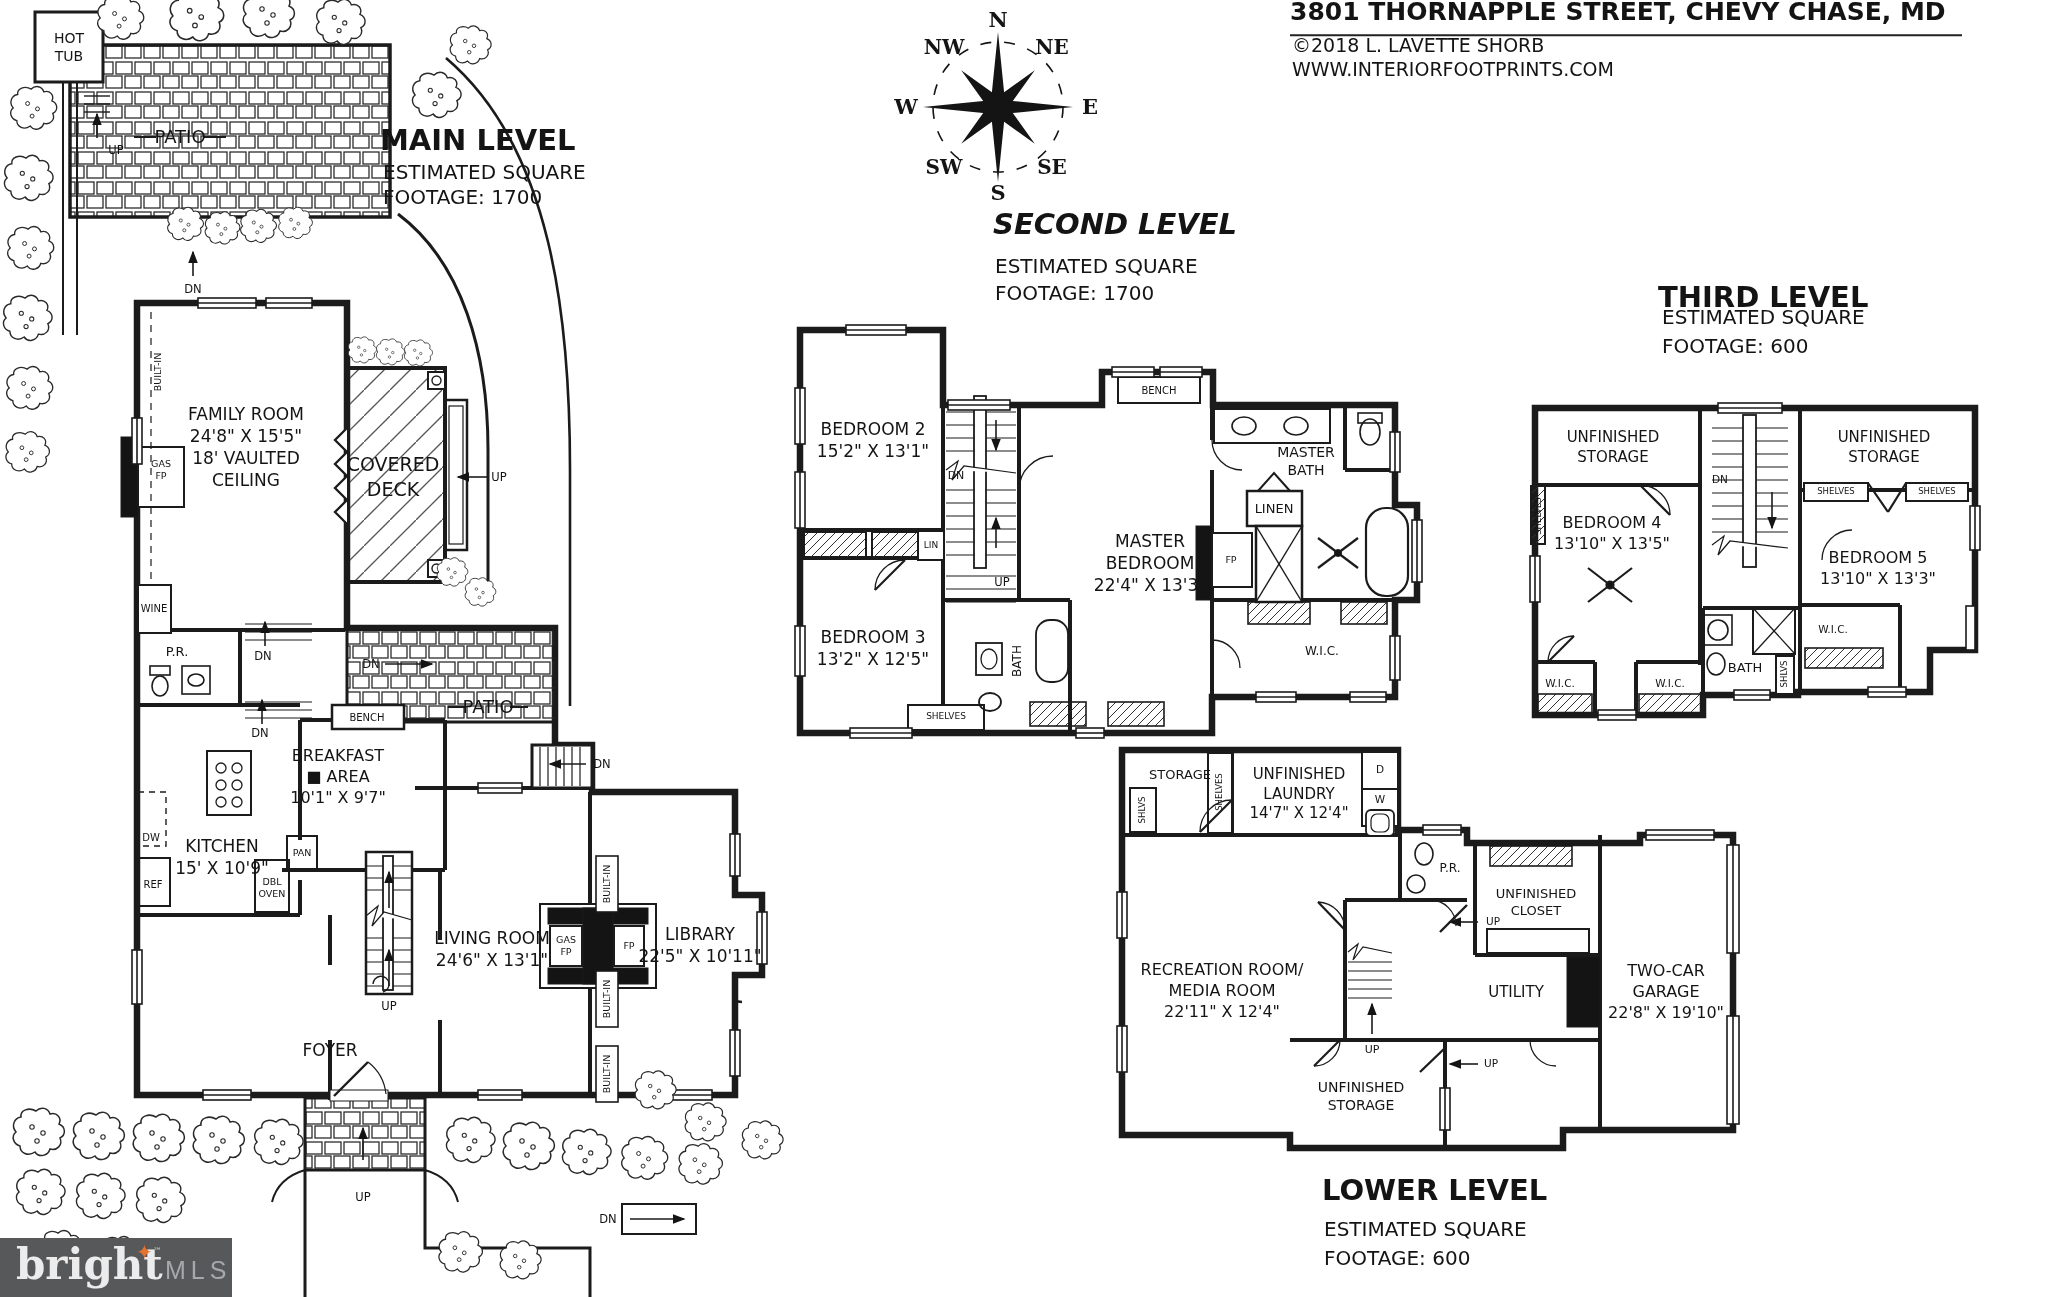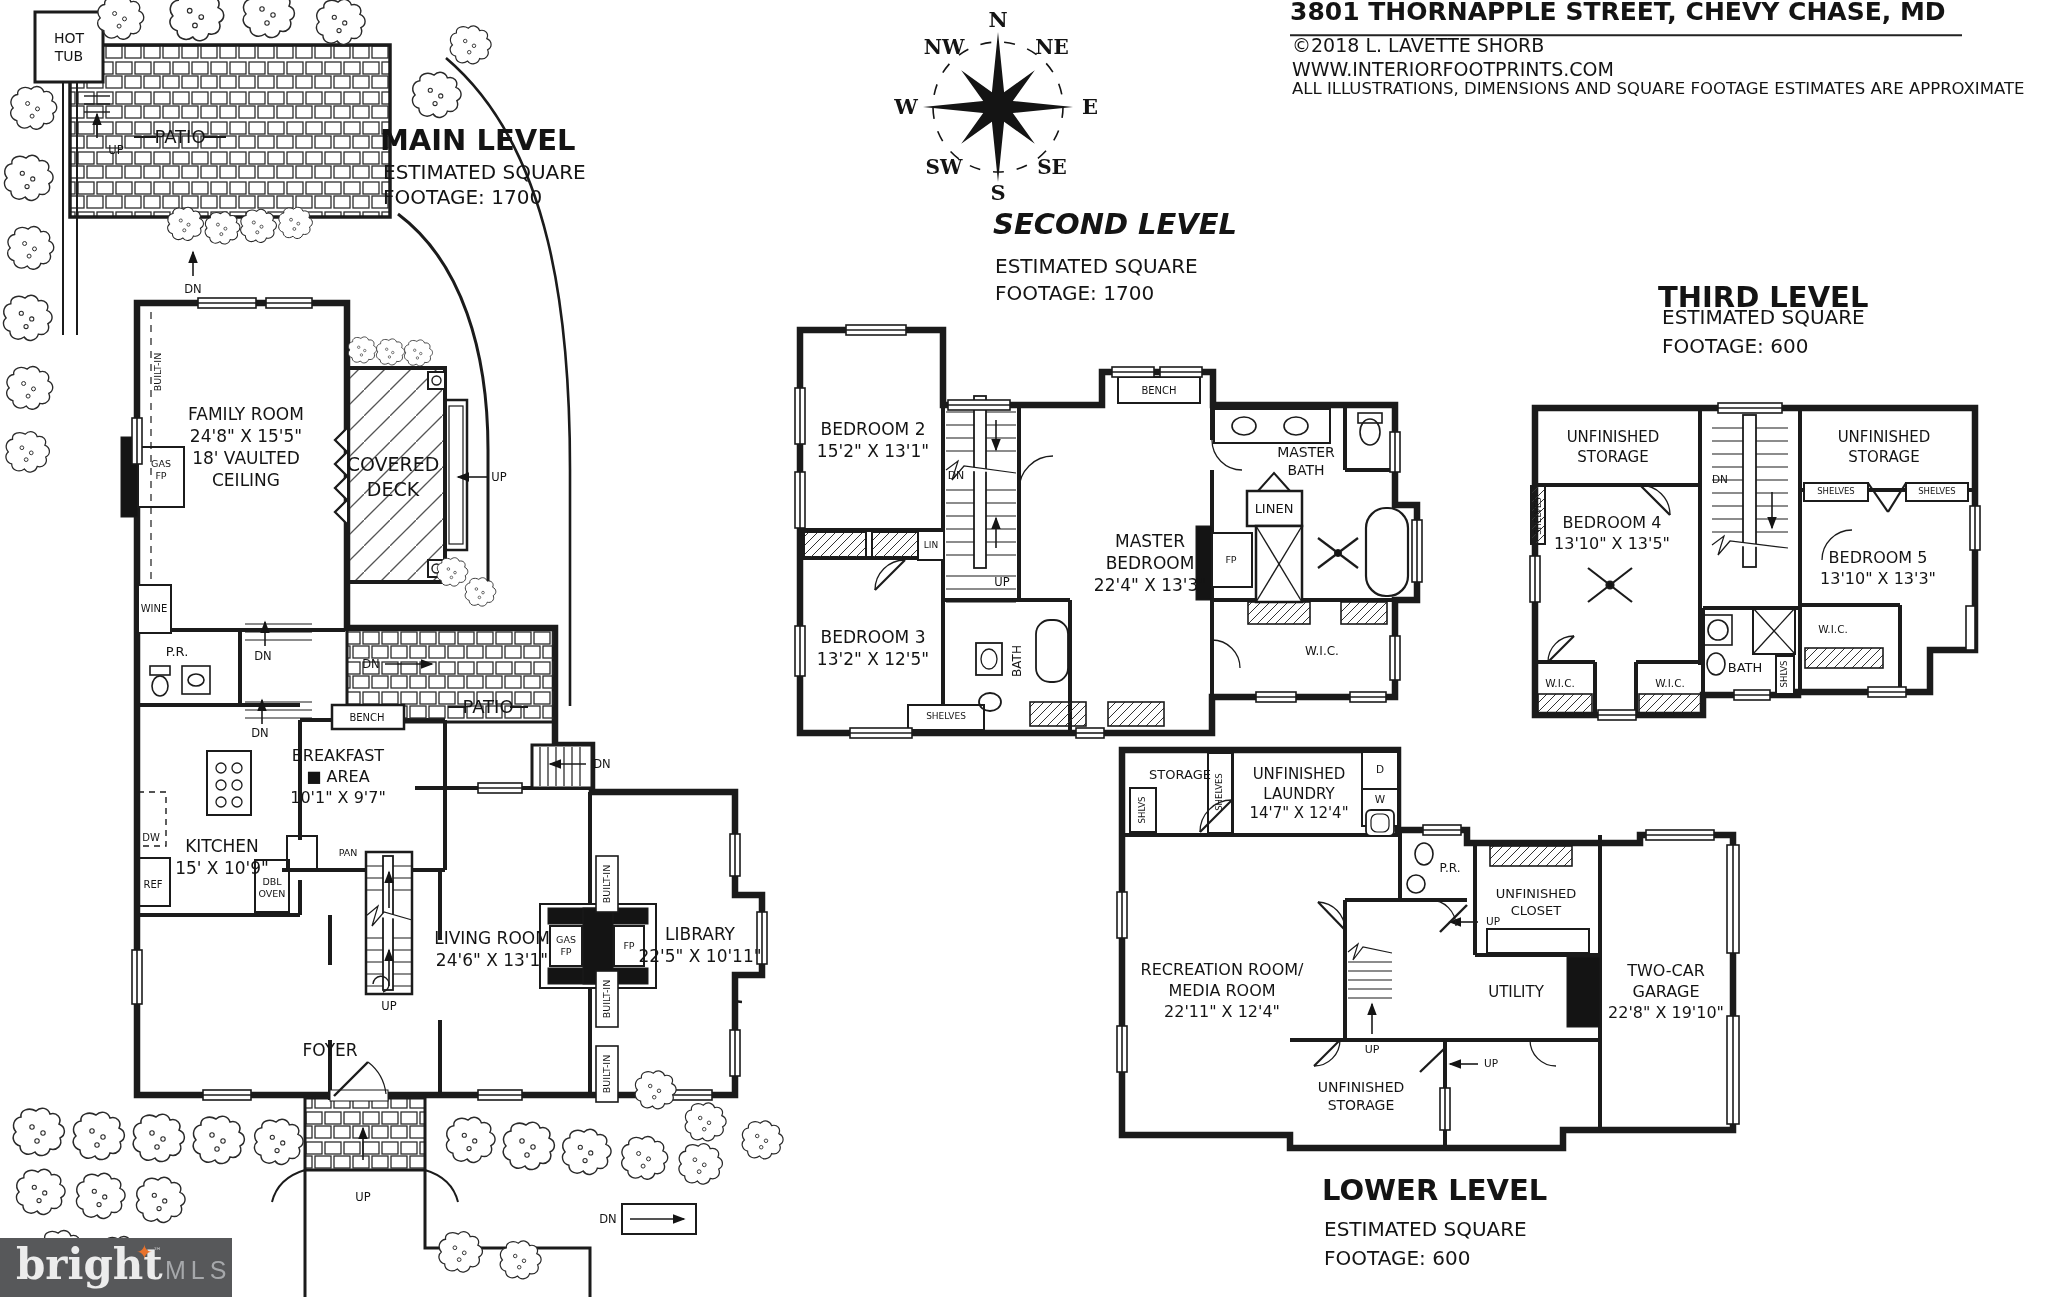--- a/index.html
+++ b/index.html
@@ -571,21 +571,20 @@
           <line x1="1733" y1="845" x2="1733" y2="953"></line>
     <rect x="1727" y="1016" width="12" height="108" fill="#fff"></rect>
           <line x1="1733" y1="1016" x2="1733" y2="1124"></line>
   </g>
 </g>
 </svg>
 
 <div class="lbl la b addr" style="left:1290px;top:16px;font-size:25px;">3801 THORNAPPLE STREET, CHEVY CHASE, MD</div>
 <div class="lbl la" style="left:1292px;top:45px;font-size:19px;">©2018 L. LAVETTE SHORB</div>
 <div class="lbl la" style="left:1292px;top:69px;font-size:19px;">WWW.INTERIORFOOTPRINTS.COM</div>
-<div class="lbl la" style="left:1292px;top:89px;font-size:16.5px;">ALL ILLUSTRATIONS, DIMENSIONS AND SQUARE FOOTAGE ESTIMATES ARE APPROXIMATE</div>
 
 <div class="lbl b ser" style="left:998px;top:20px;font-size:21px;">N</div>
 <div class="lbl b ser" style="left:1052px;top:47px;font-size:20px;">NE</div>
 <div class="lbl b ser" style="left:1090px;top:107px;font-size:21px;">E</div>
 <div class="lbl b ser" style="left:1052px;top:167px;font-size:20px;">SE</div>
 <div class="lbl b ser" style="left:998px;top:193px;font-size:21px;">S</div>
 <div class="lbl b ser" style="left:944px;top:167px;font-size:20px;">SW</div>
 <div class="lbl b ser" style="left:906px;top:107px;font-size:21px;">W</div>
 <div class="lbl b ser" style="left:944px;top:47px;font-size:20px;">NW</div>
 
@@ -623,21 +622,21 @@
 <div class="lbl" style="left:499px;top:477px;font-size:11.5px;">UP</div>
 <div class="lbl" style="left:177px;top:652px;font-size:13px;">P.R.</div>
 <div class="lbl" style="left:263px;top:656px;font-size:11.5px;">DN</div>
 <div class="lbl" style="left:260px;top:733px;font-size:11.5px;">DN</div>
 <div class="lbl" style="left:367px;top:717px;font-size:10px;">BENCH</div>
 <div class="lbl" style="left:338px;top:777px;font-size:16px;">BREAKFAST
 ■  AREA
 10'1" X 9'7"</div>
 <div class="lbl" style="left:222px;top:857px;font-size:17px;">KITCHEN
 15' X 10'9"</div>
-<div class="lbl" style="left:302px;top:853px;font-size:9.5px;margin-left:46px;">PAN</div>
+<div class="lbl" style="left:302px;top:853px;font-size:9.5px;">PAN</div>
 <div class="lbl" style="left:272px;top:888px;font-size:9.5px;">DBL
 OVEN</div>
 <div class="lbl" style="left:153px;top:884px;font-size:10px;">REF</div>
 <div class="lbl" style="left:151px;top:821px;font-size:10px;margin-top:16px;">DW</div>
 <div class="lbl" style="left:488px;top:707px;font-size:18px;">PATIO</div>
 <div class="lbl" style="left:371px;top:664px;font-size:11.5px;">DN</div>
 <div class="lbl" style="left:602px;top:764px;font-size:11.5px;">DN</div>
 <div class="lbl" style="left:492px;top:949px;font-size:17px;">LIVING ROOM
 24'6" X 13'1"</div>
 <div class="lbl" style="left:566px;top:946px;font-size:9.5px;">GAS

